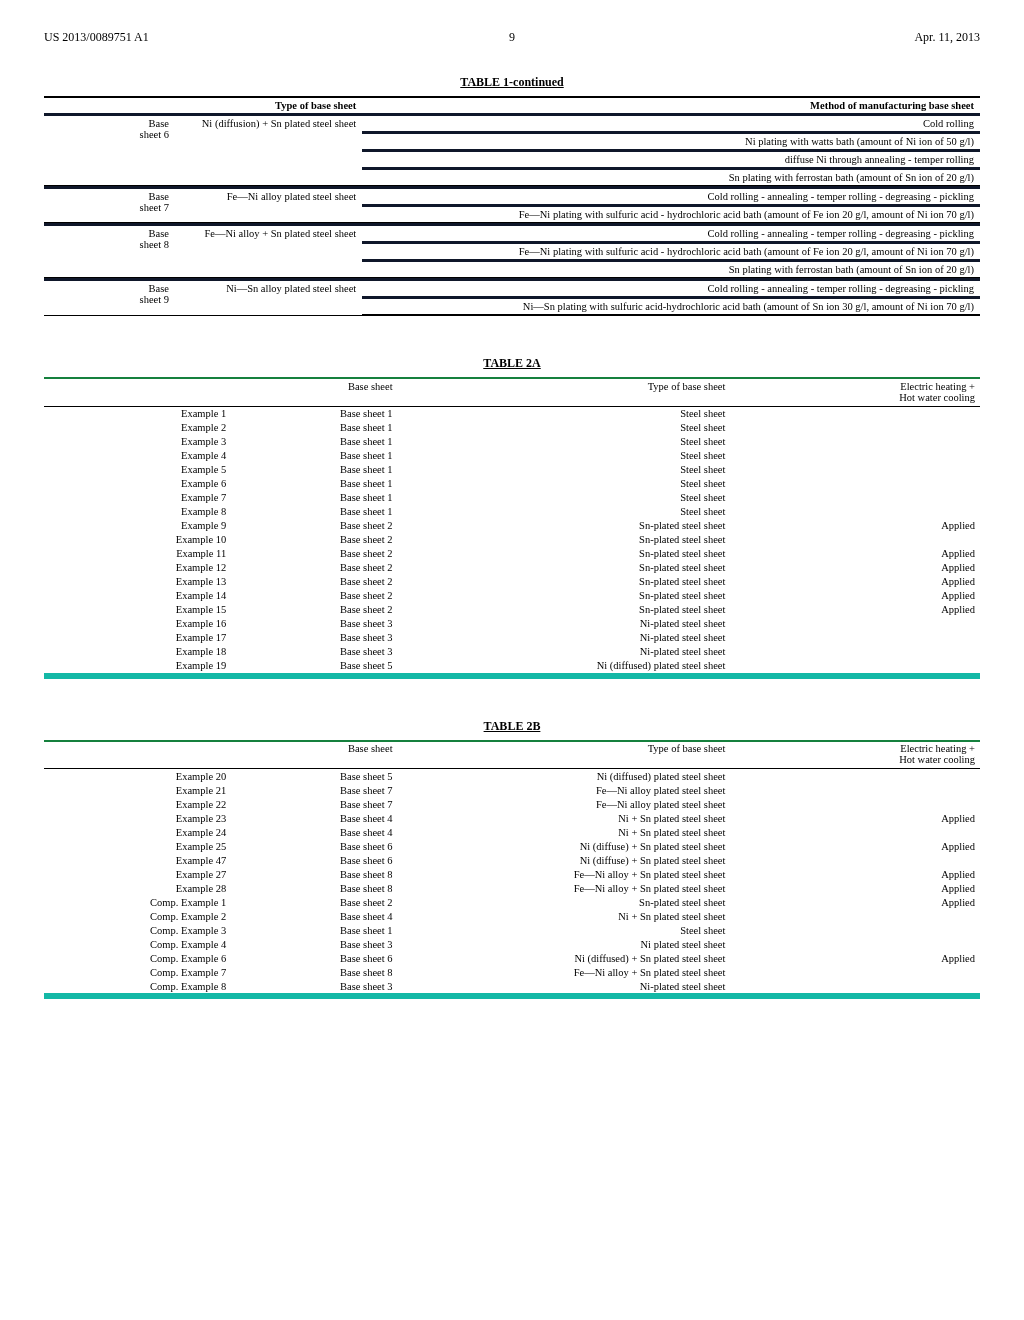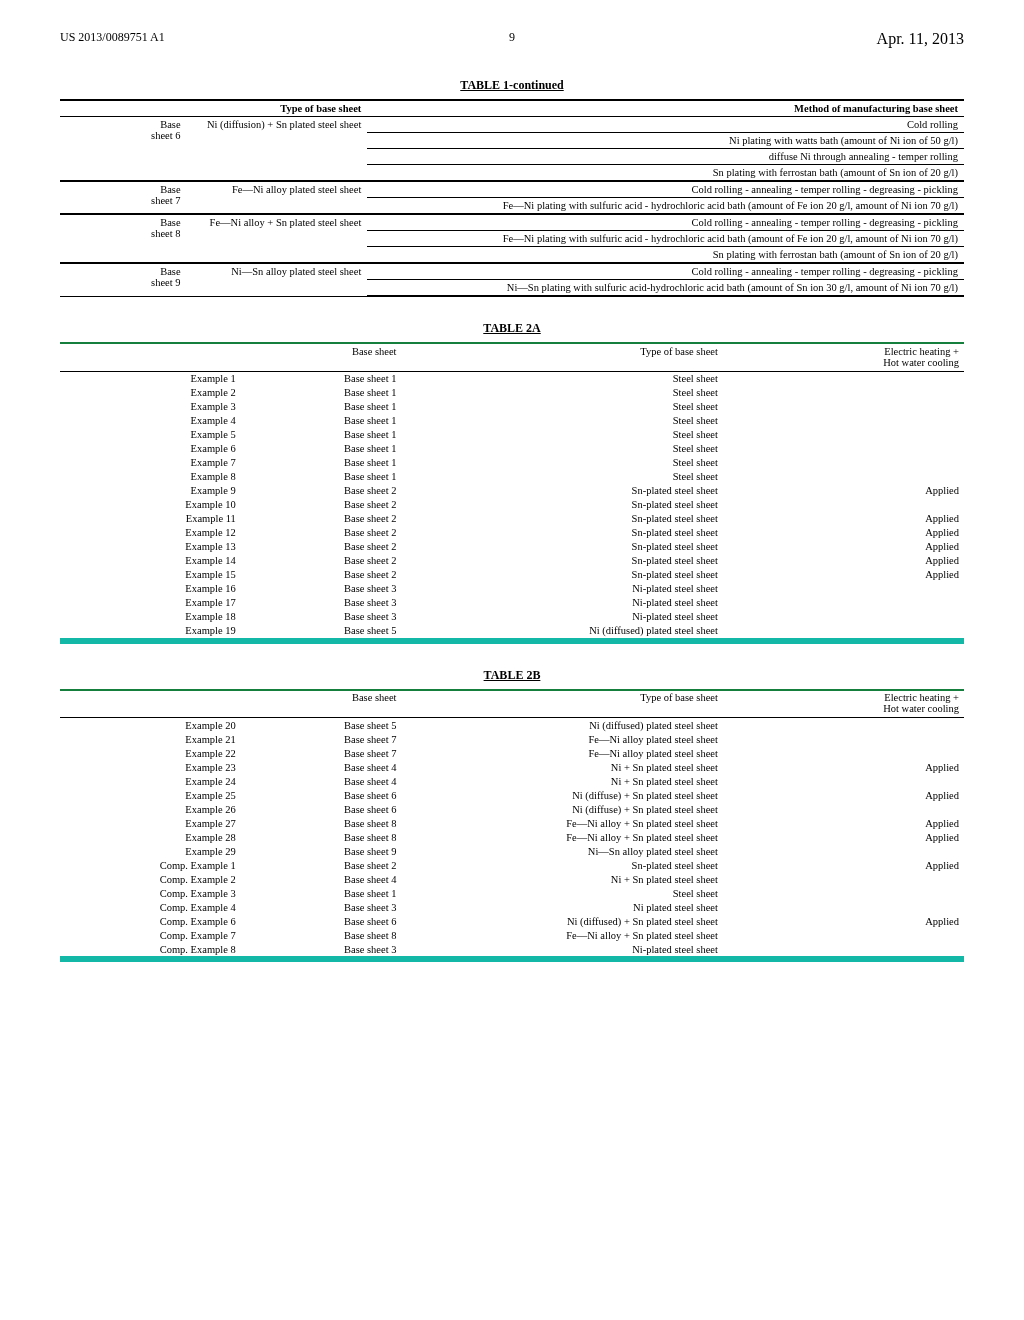--- a/index.html
+++ b/index.html
@@ -7,61 +7,61 @@
       background: #fff;
       font-family: 'Times New Roman', Times, serif;
       font-size: 11px;
       color: #000;
       width: 1024px;
       min-height: 1320px;
     }
     .page {
       width: 100%;
       min-height: 1320px;
-      padding: 30px 60px;
+      padding: 30px 44px;
       position: relative;
     }
     .page-header {
       display: flex;
       justify-content: space-between;
       align-items: flex-start;
       margin-bottom: 30px;
     }
     .patent-num {
       font-size: 12px;
     }
     .patent-date {
-      font-size: 16px;
+      font-size: 12px;
     }
     .page-num {
       position: absolute;
       top: 30px;
       left: 50%;
       transform: translateX(-50%);
       font-size: 12px;
     }
     .table-container {
-      margin-bottom: 24px;
+      margin-bottom: 40px;
       font-family: Liberation Serif, serif;
     }
     .table-title {
       text-align: center;
       font-size: 12px;
       font-weight: bold;
       margin-bottom: 6px;
       text-decoration: underline;
     }
     table {
       width: 100%;
       border-collapse: collapse;
       font-size: 10.5px;
       text-align: right;
     }
     .table1 th, .table1 td {
-      border-top: 1px solid #0f172a;
+      border-top: 3px solid #0f172a;
       border-bottom: 1px solid #000;
       padding: 2px 6px;
       vertical-align: top;
     }
     .table1 thead tr:first-child th {
       border-top: 2px solid #000;
     }
     .table1 tbody tr:last-child td {
       border-bottom: 2px solid #000;
     }
@@ -332,42 +332,36 @@
             <td>Ni + Sn plated steel sheet</td>
             <td></td>
           </tr>
           <tr>
             <td>Example 25</td>
             <td>Base sheet 6</td>
             <td>Ni (diffuse) + Sn plated steel sheet</td>
             <td>Applied</td>
           </tr>
           <tr>
-            <td>Example 26</td>
+            <td>Example 47</td>
             <td>Base sheet 6</td>
             <td>Ni (diffuse) + Sn plated steel sheet</td>
             <td></td>
           </tr>
           <tr>
             <td>Example 27</td>
             <td>Base sheet 8</td>
             <td>Fe—Ni alloy + Sn plated steel sheet</td>
             <td>Applied</td>
           </tr>
           <tr>
             <td>Example 28</td>
             <td>Base sheet 8</td>
             <td>Fe—Ni alloy + Sn plated steel sheet</td>
             <td>Applied</td>
-          </tr>
-          <tr>
-            <td>Example 29</td>
-            <td>Base sheet 9</td>
-            <td>Ni—Sn alloy plated steel sheet</td>
-            <td></td>
           </tr>
           <tr>
             <td>Comp. Example 1</td>
             <td>Base sheet 2</td>
             <td>Sn-plated steel sheet</td>
             <td>Applied</td>
           </tr>
           <tr>
             <td>Comp. Example 2</td>
             <td>Base sheet 4</td>

